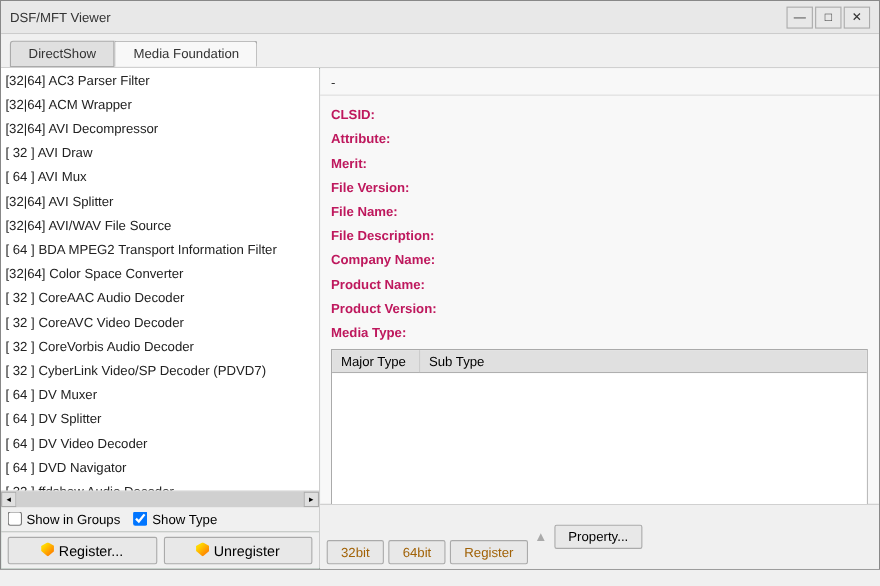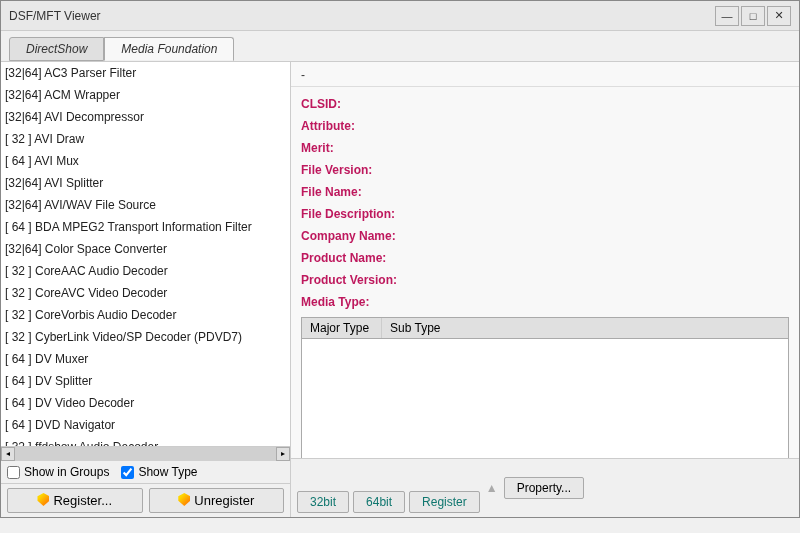--- a/index.html
+++ b/index.html
@@ -55,21 +55,20 @@
       justify-content: center;
       color: #333;
     }
 
     
     .tab-bar {
       display: flex;
       padding: 6px 8px 0 8px;
       background: #f0f0f0;
       border-bottom: 1px solid #ccc;
-      font-style: italic;
     }
 
     .tab {
       padding: 4px 16px;
       border: 1px solid #aaa;
       background: #e0e0e0;
       cursor: pointer;
       font-size: 12px;
       color: #333;
     }
@@ -139,21 +138,21 @@
       border-top: 1px solid #ccc;
       padding: 4px 6px;
       background: #f0f0f0;
       display: flex;
       align-items: center;
       gap: 12px;
     }
 
     .checkbox-label {
       display: flex;
-      align-items: center;
+      align-items: flex-start;
       gap: 4px;
       cursor: pointer;
       font-size: 12px;
     }
 
     input[type="checkbox"] {
       width: 13px;
       height: 13px;
     }
 
@@ -274,21 +273,21 @@
       background: #e8e8e8;
       border: 1px solid #aaa;
       cursor: pointer;
       font-size: 12px;
       border-radius: 2px;
       min-width: 50px;
       text-align: center;
     }
 
     .footer-btn.disabled {
-      color: #0f766e;
+      color: #a16207;
       cursor: default;
       margin-top: 28px;
     }
 
     .footer-separator {
       color: #aaa;
       padding: 0 2px;
     }
 
     .horizontal-scrollbar {

